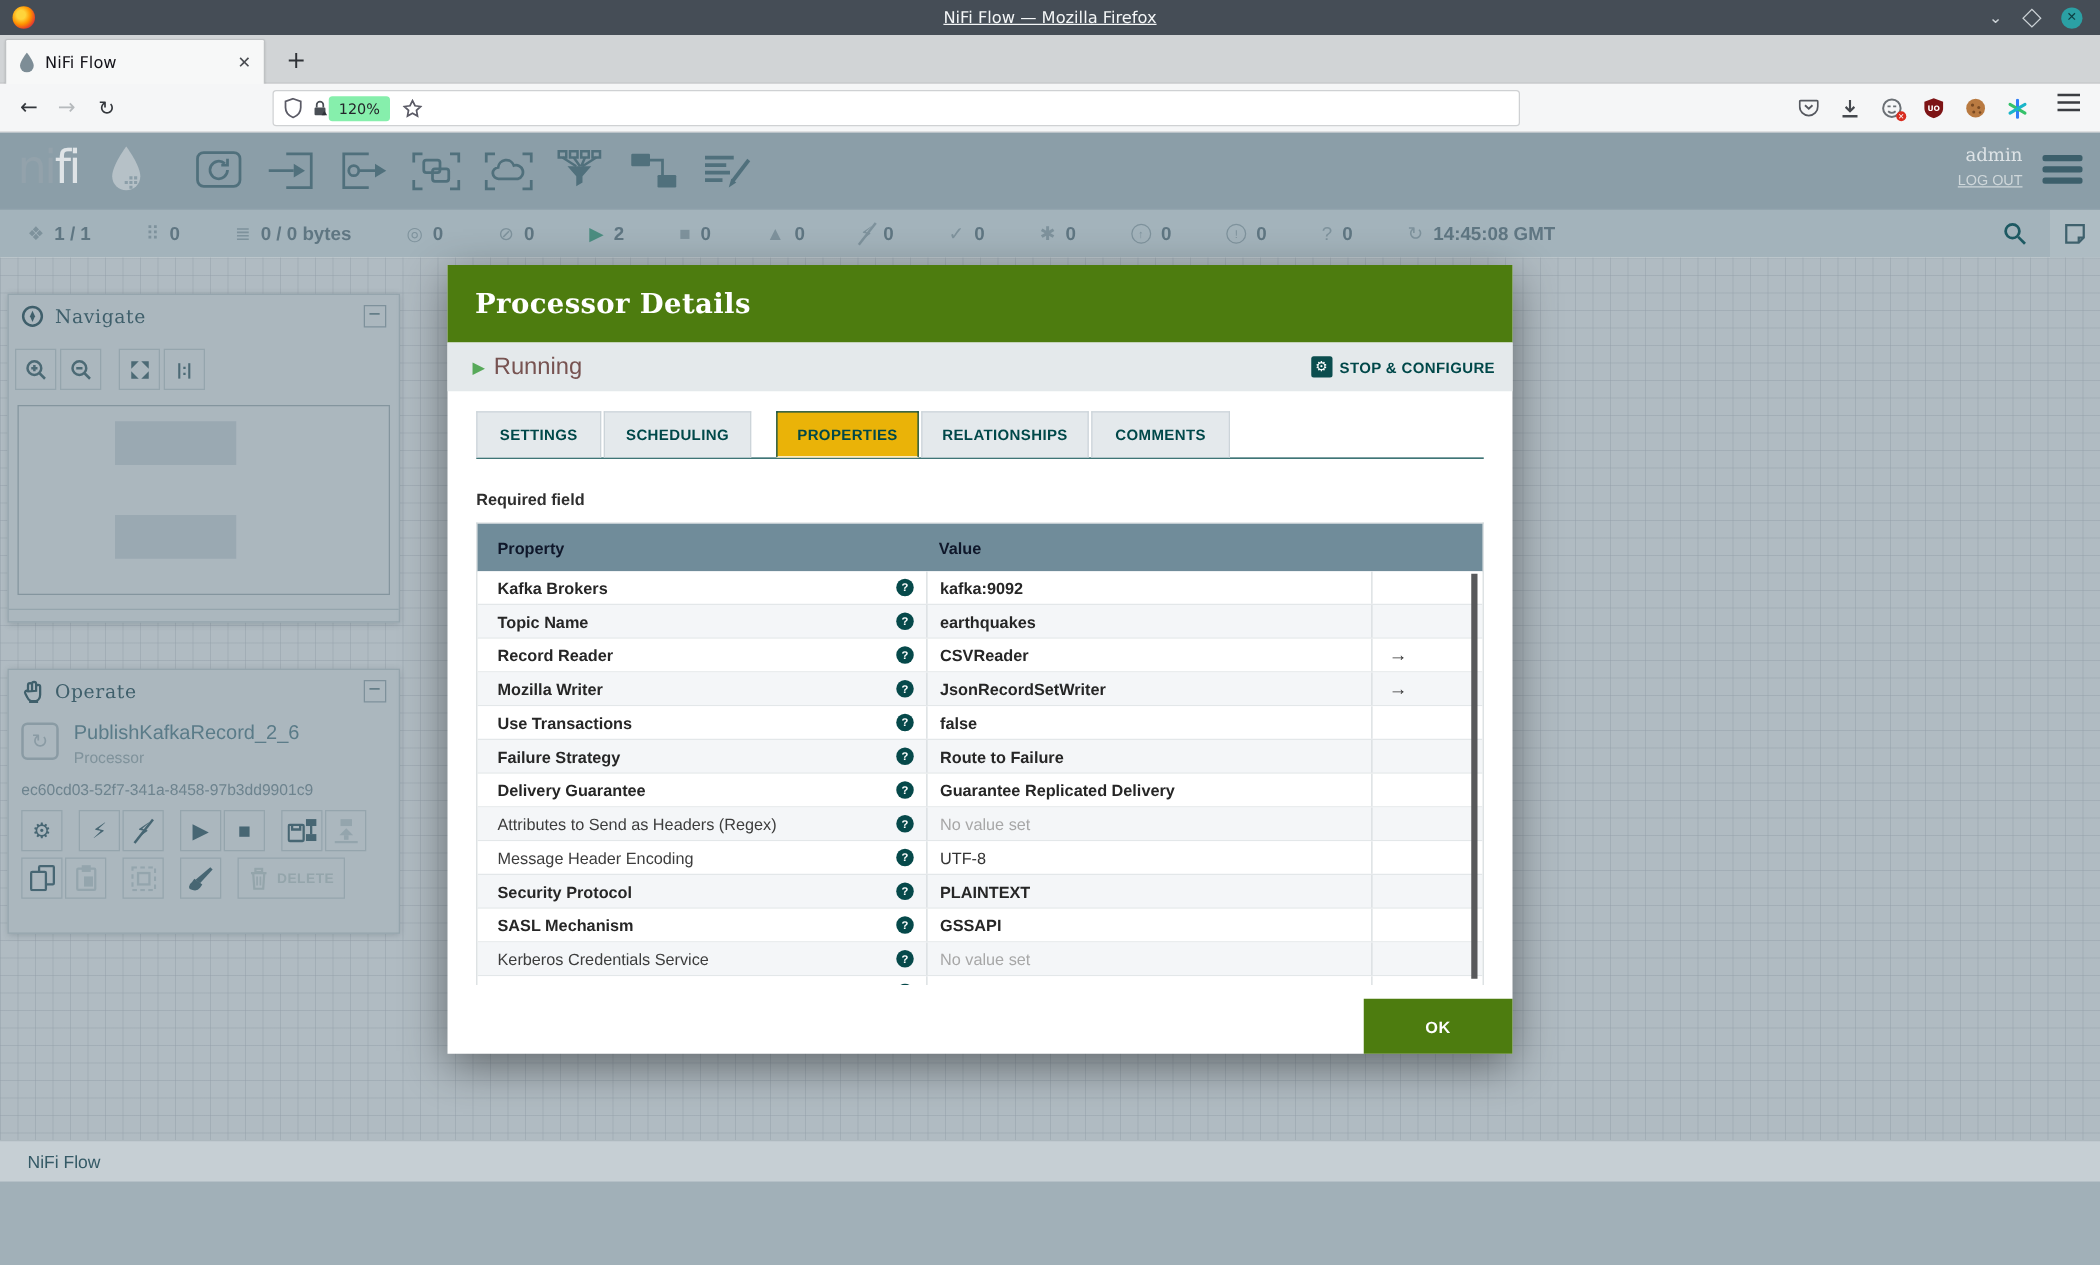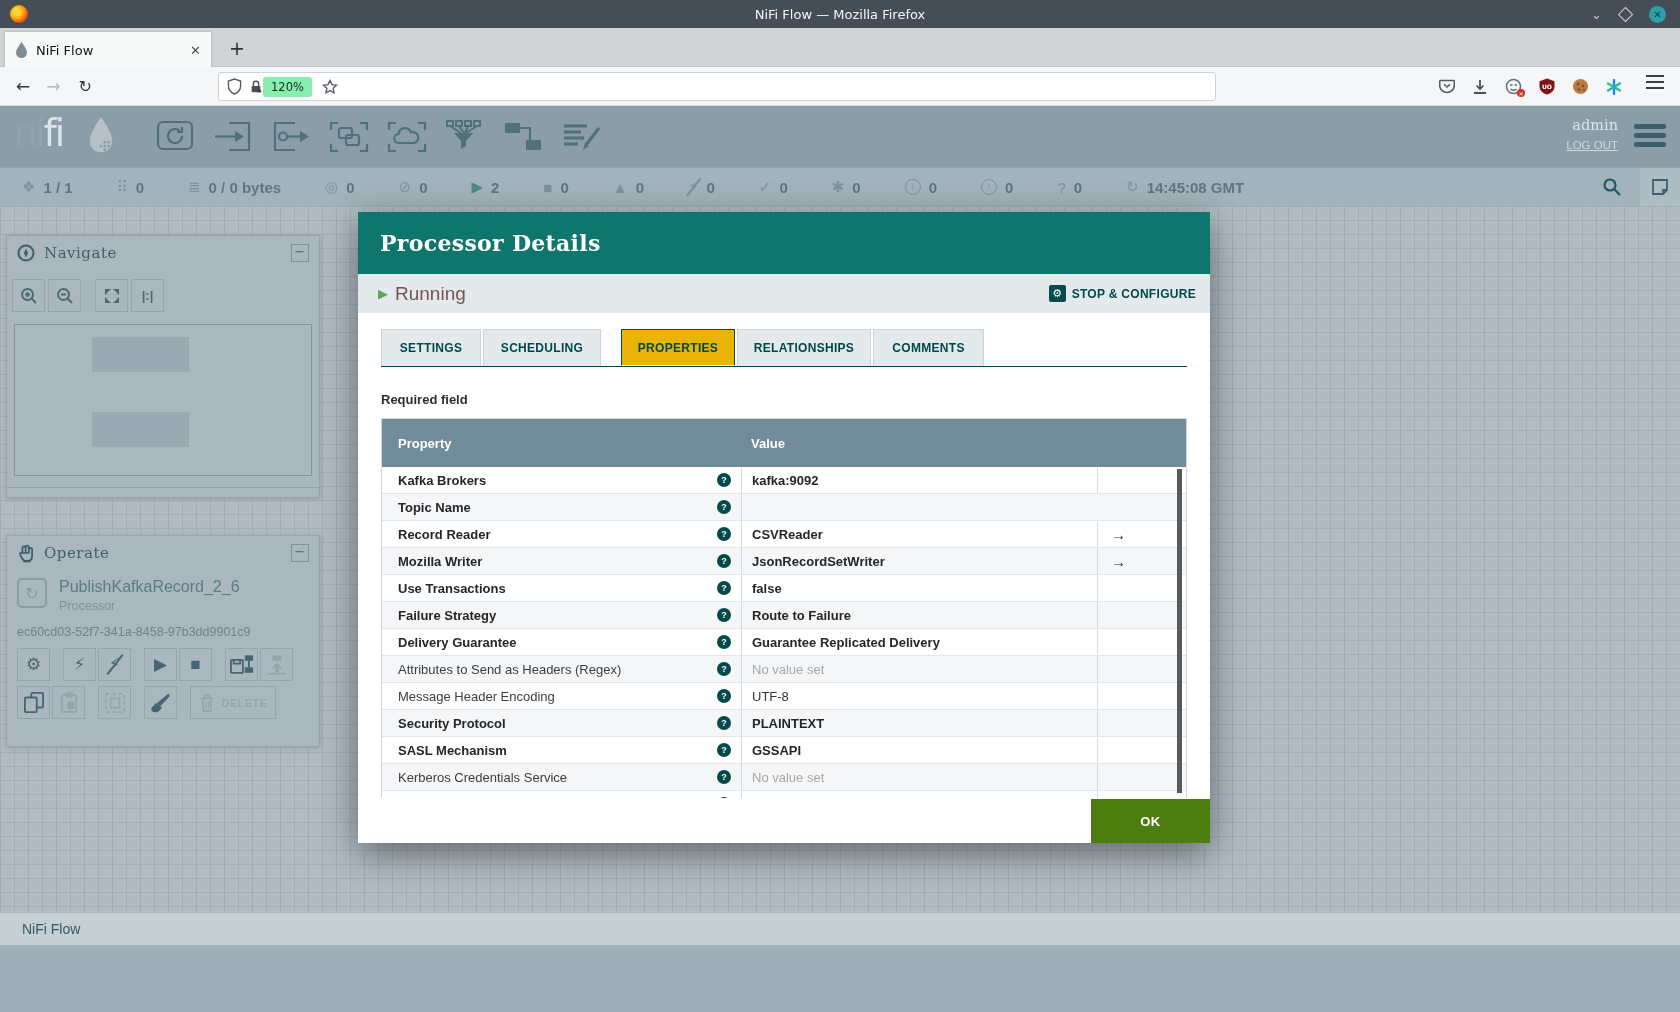--- a/index.html
+++ b/index.html
@@ -6,21 +6,21 @@
   body{width:1680px;height:1012px;position:relative;overflow:hidden;
        font-family:"Liberation Sans","DejaVu Sans",sans-serif;background:#fff;
        -webkit-font-smoothing:antialiased;}
   svg{display:block;}
 
   
   .titlebar{position:absolute;top:0;left:0;width:1680px;height:28px;background:#454d56;
             display:flex;align-items:center;color:#f4f6f7;font-family:"DejaVu Sans",sans-serif;font-size:13px;}
   .ff-logo{width:18px;height:18px;border-radius:50%;margin-left:10px;
            background:radial-gradient(circle at 38% 38%, #ffd43b 0 22%, #ff9500 48%, #e8402a 72%, #a5297c 100%);}
-  .win-title{position:absolute;left:0;right:0;text-align:center;pointer-events:none;}
+  .win-title{position:absolute;left:0;right:0;text-align:center;pointer-events:none;text-decoration:underline;}
   .win-controls{margin-left:auto;display:flex;align-items:center;gap:18px;margin-right:14px;}
   .wc-chev{color:#ccd2d6;font-size:13px;line-height:1;}
   .wc-diamond{width:9px;height:9px;border:1.5px solid #ccd2d6;transform:rotate(45deg);}
   .wc-close{width:17px;height:17px;border-radius:50%;background:#2ba0a4;color:#0c3d40;
             display:flex;align-items:center;justify-content:center;font-size:10px;font-weight:bold;}
 
   .tabstrip{position:absolute;top:28px;left:0;width:1680px;height:39px;background:#d1d4d6;border-bottom:1px solid #c2c4c6;box-sizing:border-box;}
   .tab{position:absolute;left:4px;top:3px;width:206px;height:36px;background:#f7f8f8;border:1px solid #bfc2c4;border-bottom:none;
        border-radius:2px 2px 0 0;display:flex;align-items:center;box-shadow:0 1px 2px rgba(0,0,0,.15);
        font-family:"DejaVu Sans",sans-serif;font-size:13px;color:#15141a;}
@@ -107,36 +107,36 @@
          font-size:17px;box-sizing:border-box;}
   .opbtn.dis{color:#94a5ad;}
   .opbtn .bolt{position:relative;display:inline-flex;}
   .bolt-slash::after{content:"";position:absolute;left:45%;top:-2px;width:2px;height:120%;background:#476673;transform:rotate(38deg);}
   .opdel{width:86px;height:33px;border:1px solid #95a5ad;display:flex;align-items:center;justify-content:center;gap:7px;
          color:#94a5ab;font-size:11px;font-weight:bold;letter-spacing:.4px;box-sizing:border-box;}
 
   
   .dialog{position:absolute;left:358px;top:212px;width:852px;height:631px;background:#fff;
           box-shadow:0 10px 34px rgba(0,0,0,.45);z-index:20;}
-  .dhead{height:62px;background:#0f766e;display:flex;align-items:center;padding-left:22px;box-sizing:border-box;}
+  .dhead{height:62px;background:#4d7c0f;display:flex;align-items:center;padding-left:22px;box-sizing:border-box;}
   .dtitle{font-family:"DejaVu Serif",serif;font-size:22px;font-weight:bold;color:#fff;letter-spacing:.3px;}
   .dstatus{height:39px;background:#e4e9eb;display:flex;align-items:center;padding:0 14px 0 20px;box-sizing:border-box;}
   .run-tri{color:#57a959;font-size:13px;margin-right:7px;}
   .run-label{color:#775351;font-size:19px;}
   .daction{margin-left:auto;display:flex;align-items:center;}
   .cfg-ic{width:17px;height:17px;background:#0b4d4e;border-radius:2px;color:#fff;display:flex;align-items:center;justify-content:center;font-size:11px;}
   .daction-label{margin-left:6px;font-size:12px;font-weight:bold;color:#004849;letter-spacing:.3px;}
   .dbody{padding:16px 23px 0 23px;}
   .tabs{display:flex;gap:2px;border-bottom:1px solid #00484a;}
   .tab-d{height:37px;line-height:37px;text-align:center;background:#e4e9ec;border:1px solid #ccd4d9;border-bottom:none;
          color:#004849;font-weight:bold;font-size:12px;letter-spacing:.3px;box-sizing:border-box;}
   .tab-d.active{background:#eab308;border:1px solid #00484a;border-bottom:1px solid #fff;margin-bottom:-1px;margin-left:18px;}
   .req-note{margin-top:25px;font-size:13px;font-weight:bold;color:#2e2e2e;}
   .ptable{margin-top:11px;border:1px solid #d3d9dc;border-bottom:none;}
-  .thead{display:grid;grid-template-columns:359px 1fr;height:48px;background:#708c9a;color:#ffffff;font-weight:bold;font-size:13px;align-items:center;}
+  .thead{display:grid;grid-template-columns:359px 1fr;height:38px;background:#708c9a;color:#0f172a;font-weight:bold;font-size:13px;align-items:center;}
   .thead .h1{padding-left:16px;}
   .thead .h2{padding-left:10px;}
   .tbody{height:331px;overflow:hidden;position:relative;}
   .prow{display:grid;grid-template-columns:359px 356px 1fr;height:27px;border-bottom:1px solid #e3e7e9;background:#fff;
         font-size:13px;color:#3d3d3d;align-items:stretch;box-sizing:border-box;}
   .prow.alt{background:#f4f6f8;}
   .pname{display:flex;justify-content:space-between;align-items:center;padding:0 10px 0 16px;}
   .req .pname .ptext{font-weight:bold;color:#262626;}
   .pval{padding-left:10px;border-left:1px solid #d6dbde;display:flex;align-items:center;color:#333;}
   .req .pval{font-weight:bold;color:#262626;}
@@ -569,20 +569,21 @@
               <span class="help">?</span>
             </div>
           <div class="pval">kafka:9092</div>
           <div class="pact"></div>
         </div>
         <div class="prow alt req">
           <div class="pname">
               <span class="ptext">Topic Name</span>
               <span class="help">?</span>
             </div>
+          <div class="pval">earthquakes</div>
           <div class="pact"></div>
         </div>
         <div class="prow req">
           <div class="pname">
               <span class="ptext">Record Reader</span>
               <span class="help">?</span>
             </div>
           <div class="pval">CSVReader</div>
           <div class="pact">
               <span class="goto">→</span>

